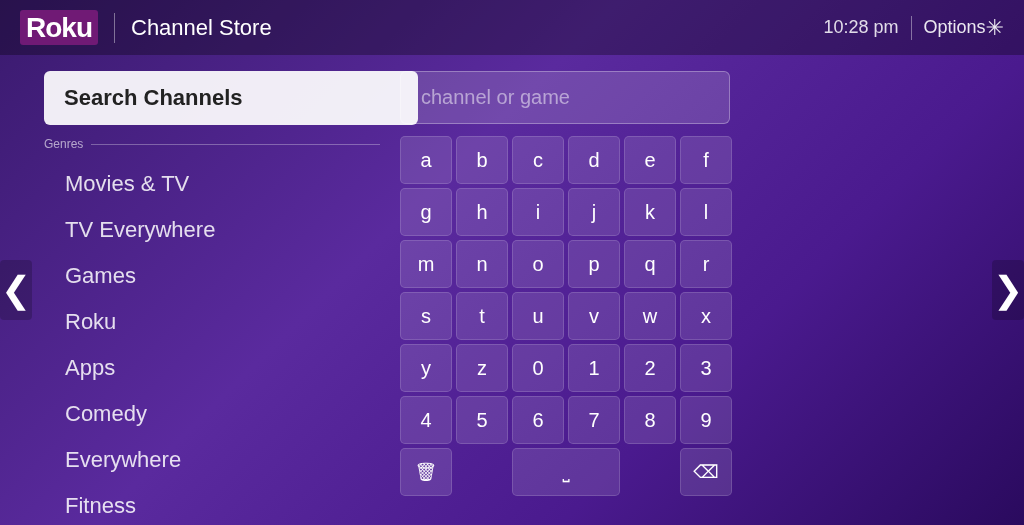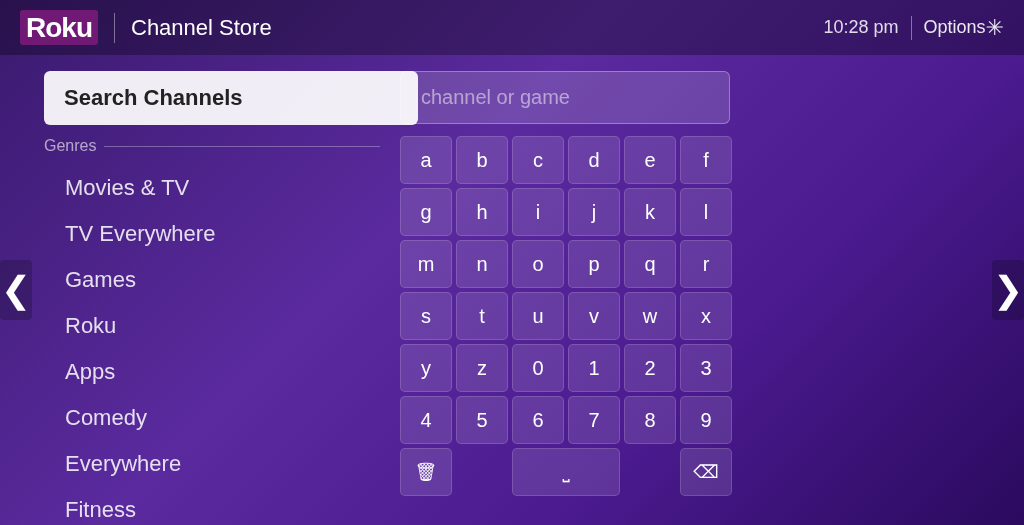--- a/index.html
+++ b/index.html
@@ -107,21 +107,21 @@
       font-size: 22px;
       font-weight: bold;
       padding: 14px 20px;
       border-radius: 6px;
       margin-bottom: 12px;
       width: 374px;
       cursor: pointer;
     }
 
     .genres-label {
-      font-size: 16px;
+      font-size: 12px;
       color: rgba(255,255,255,0.6);
       margin-bottom: 10px;
       display: flex;
       align-items: center;
       gap: 8px;
     }
     .genres-label::after {
       content: '';
       flex: 1;
       height: 1px;

